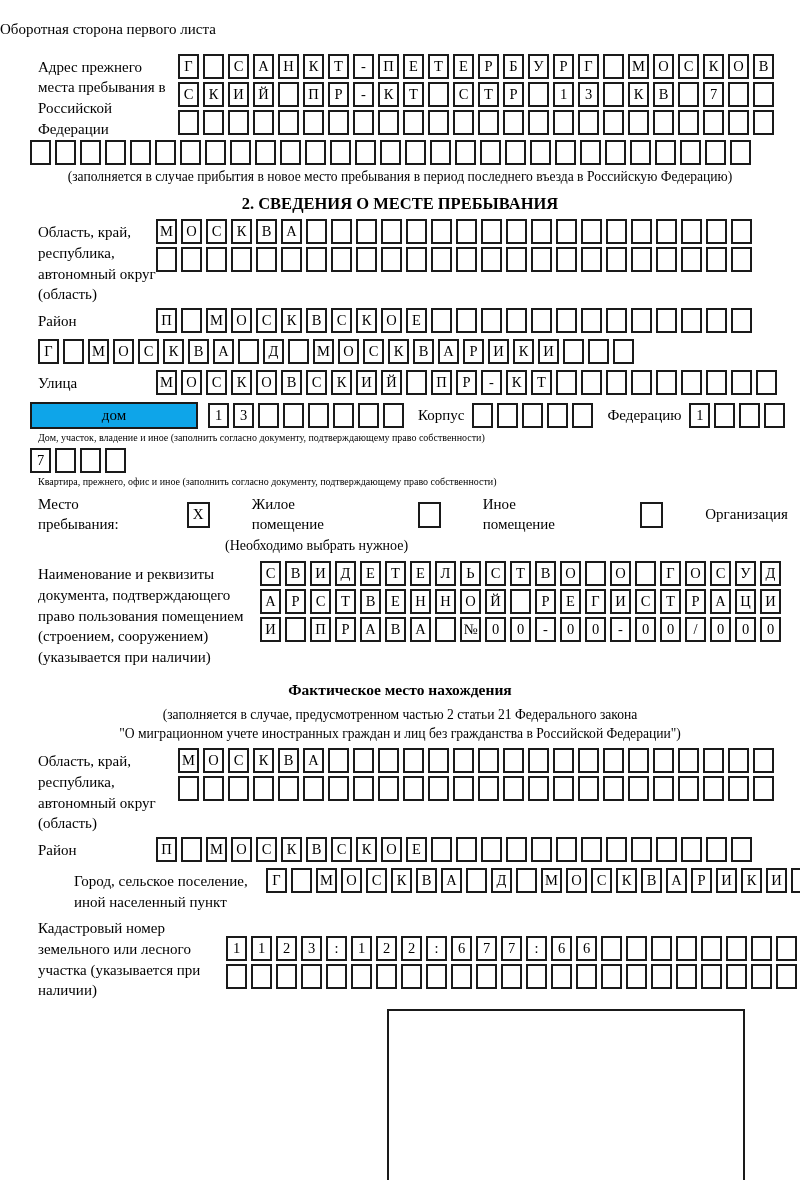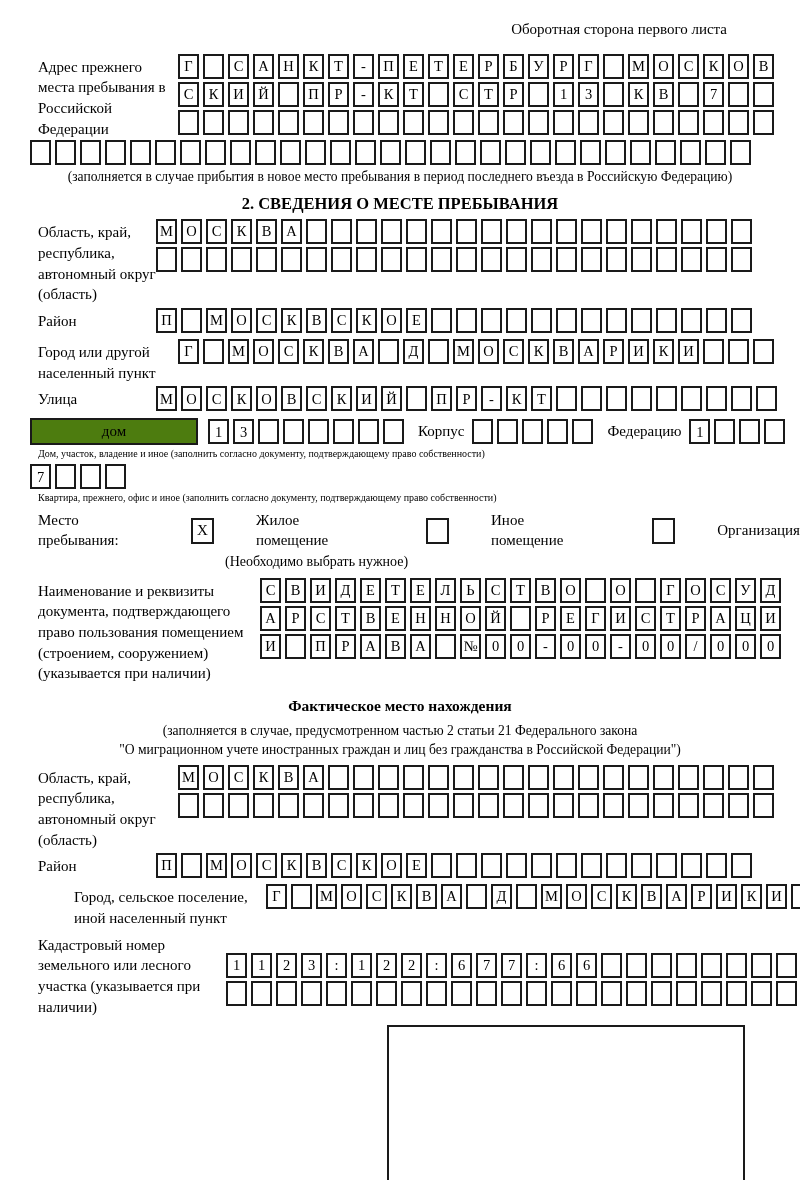--- a/index.html
+++ b/index.html
@@ -2,54 +2,54 @@
 <html><head>
 <meta charset="utf-8">
 <style>
   html,body{margin:0;padding:0;background:#fff;}
   .page{
     width:800px;height:1180px;overflow:hidden;position:relative;
     background:#ffffff;color:#000;
     font-family:"Liberation Serif","DejaVu Serif",serif;
     font-size:15px;line-height:1.3;
   }
-  .top-label{ text-align:right; padding:20px 73px 0 0; font-size:15px;}
+  .top-label{ padding:20px 73px 0 0; font-size:15px;}
   .field{display:flex; margin-left:38px; margin-top:3px;}
   .field .lbl{flex:0 0 auto; padding-top:3px; line-height:1.38;}
   .w118{width:118px;} .w142{width:140px;} .w196{width:192px;margin-left:36px;} .w188{width:188px;} .w228{width:222px;}
   .rows{display:flex;flex-direction:column;}
   .grid-row{display:flex;gap:4px;margin-bottom:3px;}
   .cbox{
     flex:0 0 auto; width:21px;height:25px; box-sizing:border-box;
     border:2px solid #1a1a1a; display:flex;align-items:center;justify-content:center;
     font-size:14.5px; background:#fff;
   }
   .full-row{margin:1px 0 0 30px;}
   .note-center{text-align:center;font-size:13.6px;margin-top:3px;}
   .note-left{margin:2px 0 0 38px;font-size:10px;}
   .sec-title{text-align:center;font-weight:bold;font-size:16.5px;margin:7px 0 5px;}
   .sub-title{text-align:center;font-weight:bold;font-size:15.5px;margin:12px 0 6px;}
   .inline-row{display:flex;align-items:center;margin:4px 0 0 30px;}
   .label-box{
     box-sizing:border-box;border:2px solid #1a1a1a;height:27px;
-    display:flex;align-items:center;justify-content:center;background:#4d7c0f;
+    display:flex;align-items:center;justify-content:center;background:#0ea5e9;
   }
   .lb-dom{width:168px;margin-right:10px;}
   .lb-kv{width:200px;margin-right:10px;}
   .inline-grid{display:flex;gap:4px;}
   .inline-txt{margin:0 8px 0 14px;}
   .stay-row{display:flex;align-items:center;margin:7px 0 0 38px;gap:32px;}
   .opt-box{
     box-sizing:border-box;width:23px;height:26px;border:2px solid #1a1a1a;
     display:flex;align-items:center;justify-content:center;font-size:15px;background:#fff;
     flex:0 0 auto;
   }
   .stay-row .cap{margin-right:12px;}
   .stay-row .opt-lbl{margin:0 34px 0 10px;}
-  .stay-row .opt-lbl:last-child{margin-right:0;}
+  .stay-row .opt-lbl:last-child{margin-right:12px;}
   .choose-note{font-size:14px;margin:3px 0 0 225px;}
   .stamp-col{width:432px;margin:8px 0 0 350px;text-align:center;}
   .stamp-box{width:358px;height:174px;border:2px solid #1a1a1a;box-sizing:border-box;margin:0 auto;background:#fff;}
   .pad-top20{padding-top:21px;}
 </style>
 </head>
 <body>
 
 <div class="page">
 
@@ -259,21 +259,20 @@
           <span class="cbox"></span>
           <span class="cbox"></span>
           <span class="cbox"></span>
           <span class="cbox"></span>
           <span class="cbox"></span>
         </div>
     </div>
   </div>
 
   <div class="field">
-    <div class="lbl w142">Город или другой населенный пункт</div>
     <div class="rows">
       <div class="grid-row">
           <span class="cbox">Г</span>
           <span class="cbox"></span>
           <span class="cbox">М</span>
           <span class="cbox">О</span>
           <span class="cbox">С</span>
           <span class="cbox">К</span>
           <span class="cbox">В</span>
           <span class="cbox">А</span>

